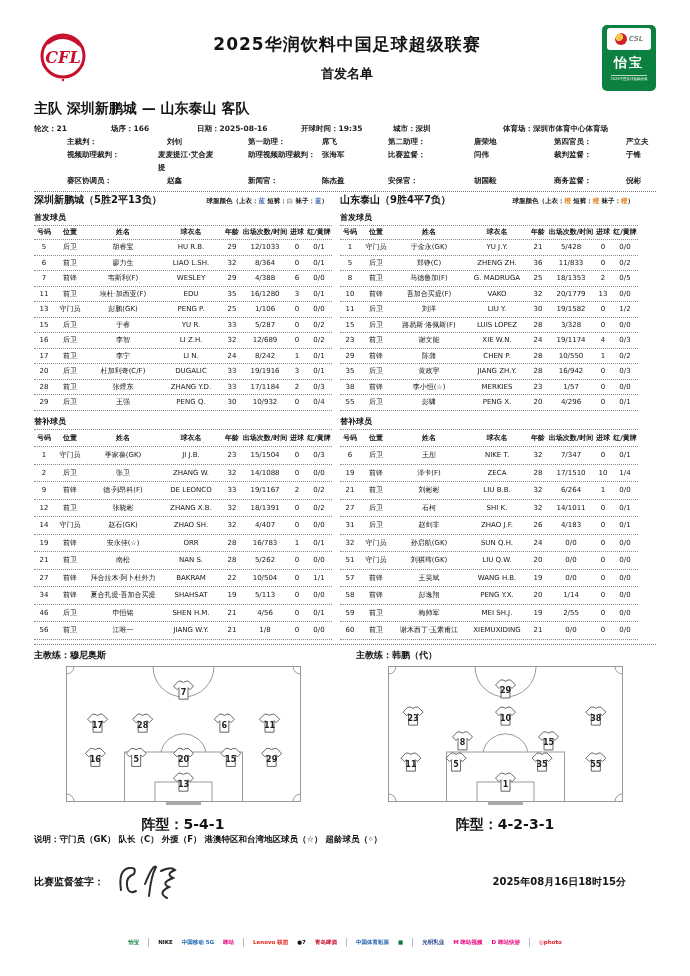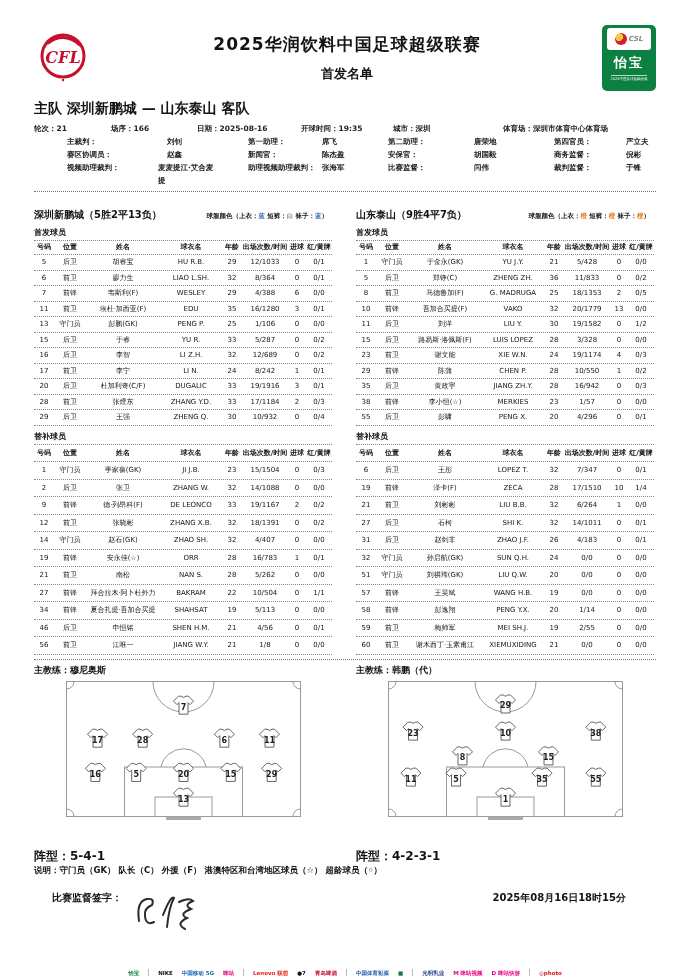--- a/index.html
+++ b/index.html
@@ -31,41 +31,41 @@
   .r4 .pair:nth-child(1), .r2 .pair:nth-child(1), .r3 .pair:nth-child(1){width:181px}
   .r4 .pair:nth-child(2), .r2 .pair:nth-child(2), .r3 .pair:nth-child(2){width:140px}
   .r4 .pair:nth-child(3), .r2 .pair:nth-child(3), .r3 .pair:nth-child(3){width:166px}
   .r2 .lab,.r3 .lab,.r4 .lab{display:inline-block;margin-left:33px;}
   .r2 .pair:nth-child(1) .lab,.r3 .pair:nth-child(1) .lab,.r4 .pair:nth-child(1) .lab{width:100px}
   .r2 .pair:nth-child(2) .lab,.r3 .pair:nth-child(2) .lab,.r4 .pair:nth-child(2) .lab{width:74px}
   .r2 .pair:nth-child(3) .lab,.r3 .pair:nth-child(3) .lab,.r4 .pair:nth-child(3) .lab{width:86px}
   .r2 .pair:nth-child(4) .lab,.r3 .pair:nth-child(4) .lab,.r4 .pair:nth-child(4) .lab{width:72px}
   hr.dotted{border:none;border-top:1px dotted #777;margin:4px 0 0;}
   
-  .teams-flex{display:flex;gap:24px;margin-top:16px;}
+  .teams-flex{display:flex;gap:8px;margin-top:1px;}
   .tcol{width:298px;flex:0 0 298px;}
   .team-head{display:flex;align-items:baseline;}
   .team-name{font-size:10px;font-weight:bold;}
   .kit{font-size:6.5px;font-weight:bold;margin-left:auto;padding-right:4px;white-space:nowrap;}
   .sec-label{font-size:8px;font-weight:bold;margin-top:5px;}
   .ptable{margin-top:2px;}
   .trow{display:flex;align-items:center;border-bottom:1px dotted #888;min-height:14.5px;font-size:7px;line-height:1.15;}
   .trow.hd{font-weight:bold;border-top:1px dotted #888;font-size:7px;min-height:13px;}
   .subs .trow{min-height:16.5px;}
   .trow span{text-align:center;}
   .c0{width:20px}.c1{width:32px}.c2{width:74px}.c3{width:62px}.c4{width:20px}.c5{width:46px}.c6{width:18px}.c7{width:26px}
   
   .pitch-flex{display:flex;gap:24px;}
   .pcol{width:298px;flex:0 0 298px;}
   .coach{font-size:9px;font-weight:bold;margin:4px 0 4px;}
   .pitch-wrap{text-align:center;}
-  .formation{font-size:12px;font-weight:bold;margin-top:22px;}
+  .formation{font-size:14px;font-weight:bold;margin-top:5px;text-align:center;}
   
   .footnote{font-size:8.5px;font-weight:bold;}
-  .sigrow{display:flex;margin-top:14px;margin-left:18px;}
+  .sigrow{display:flex;align-items:center;margin-top:14px;}
   .siglabel{font-size:10px;font-weight:bold;}
   .sig{margin-left:10px;}
   .dt{margin-left:auto;font-size:10px;font-weight:bold;padding-right:30px;}
   .sponsors{display:flex;align-items:center;justify-content:center;gap:9px;margin-top:34px;}
   .sp{font-size:5.5px;font-weight:bold;white-space:nowrap;}
   .spdiv{width:1px;height:9px;background:#bbb;}
 </style>
 </head>
 <body>
 
@@ -132,54 +132,54 @@
         </span>
         <span class="pair">
           <span class="lab">第二助理：</span>
           <span class="val">唐荣地</span>
         </span>
         <span class="pair">
           <span class="lab">第四官员：</span>
           <span class="val">严立夫</span>
         </span>
       </div>
+      <div class="irow r3">
+        <span class="pair">
+          <span class="lab">视频助理裁判：</span>
+          <span class="val">麦麦提江·艾合麦提</span>
+        </span>
+        <span class="pair">
+          <span class="lab">助理视频助理裁判：</span>
+          <span class="val">张海军</span>
+        </span>
+        <span class="pair">
+          <span class="lab">比赛监督：</span>
+          <span class="val">闫伟</span>
+        </span>
+        <span class="pair">
+          <span class="lab">裁判监督：</span>
+          <span class="val">于锋</span>
+        </span>
+      </div>
       <div class="irow r4">
         <span class="pair">
           <span class="lab">赛区协调员：</span>
           <span class="val">赵鑫</span>
         </span>
         <span class="pair">
           <span class="lab">新闻官：</span>
           <span class="val">陈杰盈</span>
         </span>
         <span class="pair">
           <span class="lab">安保官：</span>
           <span class="val">胡国毅</span>
         </span>
         <span class="pair">
           <span class="lab">商务监督：</span>
           <span class="val">倪彬</span>
-        </span>
-      </div>
-      <div class="irow r3">
-        <span class="pair">
-          <span class="lab">视频助理裁判：</span>
-          <span class="val">麦麦提江·艾合麦提</span>
-        </span>
-        <span class="pair">
-          <span class="lab">助理视频助理裁判：</span>
-          <span class="val">张海军</span>
-        </span>
-        <span class="pair">
-          <span class="lab">比赛监督：</span>
-          <span class="val">闫伟</span>
-        </span>
-        <span class="pair">
-          <span class="lab">裁判监督：</span>
-          <span class="val">于锋</span>
         </span>
       </div>
     </div>
 
   <hr class="dotted">
 
   <div class="teams-flex" id="teams-flex">
       <div class="tcol">
         <div class="team-head">
           <span class="team-name">深圳新鹏城（5胜2平13负）</span>
@@ -294,21 +294,21 @@
             <span class="c3">ZHANG Y.D.</span>
             <span class="c4">33</span>
             <span class="c5">17/1184</span>
             <span class="c6">2</span>
             <span class="c7">0/3</span>
           </div>
           <div class="trow">
             <span class="c0">29</span>
             <span class="c1">后卫</span>
             <span class="c2">王强</span>
-            <span class="c3">ZHENG Q.</span>
+            <span class="c3">PENG Q.</span>
             <span class="c4">30</span>
             <span class="c5">10/932</span>
             <span class="c6">0</span>
             <span class="c7">0/4</span>
           </div>
         </div>
         <div class="sec-label">替补球员</div>
         <div class="ptable subs">
           <div class="trow hd">
             <span class="c0">号码</span>
@@ -569,21 +569,21 @@
             <span class="c3">球衣名</span>
             <span class="c4">年龄</span>
             <span class="c5">出场次数/时间</span>
             <span class="c6">进球</span>
             <span class="c7">红/黄牌</span>
           </div>
           <div class="trow">
             <span class="c0">6</span>
             <span class="c1">后卫</span>
             <span class="c2">王彤</span>
-            <span class="c3">LOPEZ T.</span>
+            <span class="c3">NIKE T.</span>
             <span class="c4">32</span>
             <span class="c5">7/347</span>
             <span class="c6">0</span>
             <span class="c7">0/1</span>
           </div>
           <div class="trow">
             <span class="c0">19</span>
             <span class="c1">前锋</span>
             <span class="c2">泽卡(F)</span>
             <span class="c3">ZECA</span>

